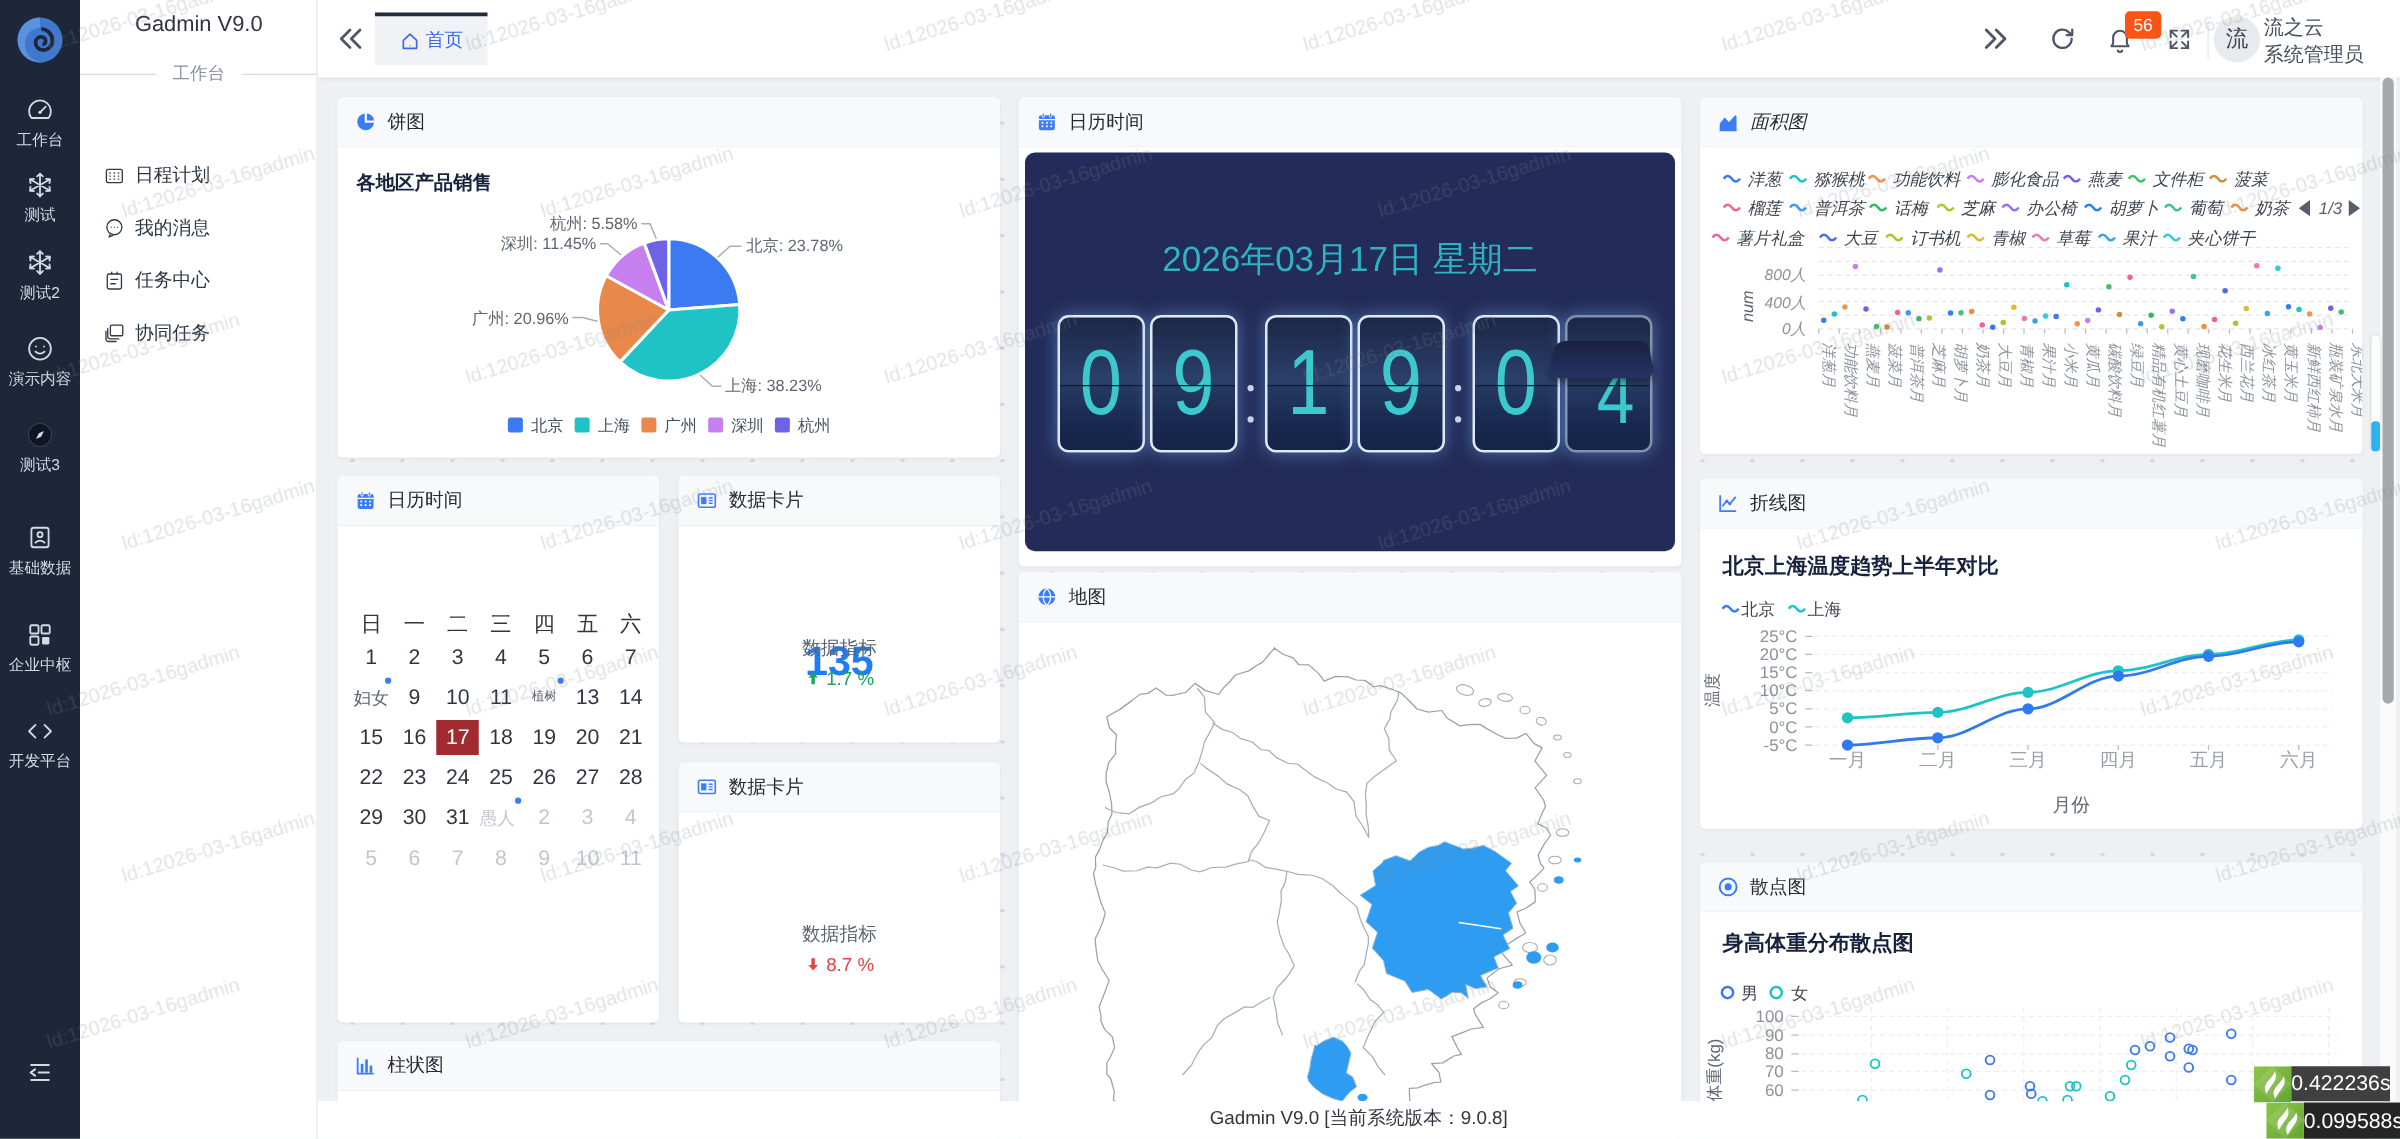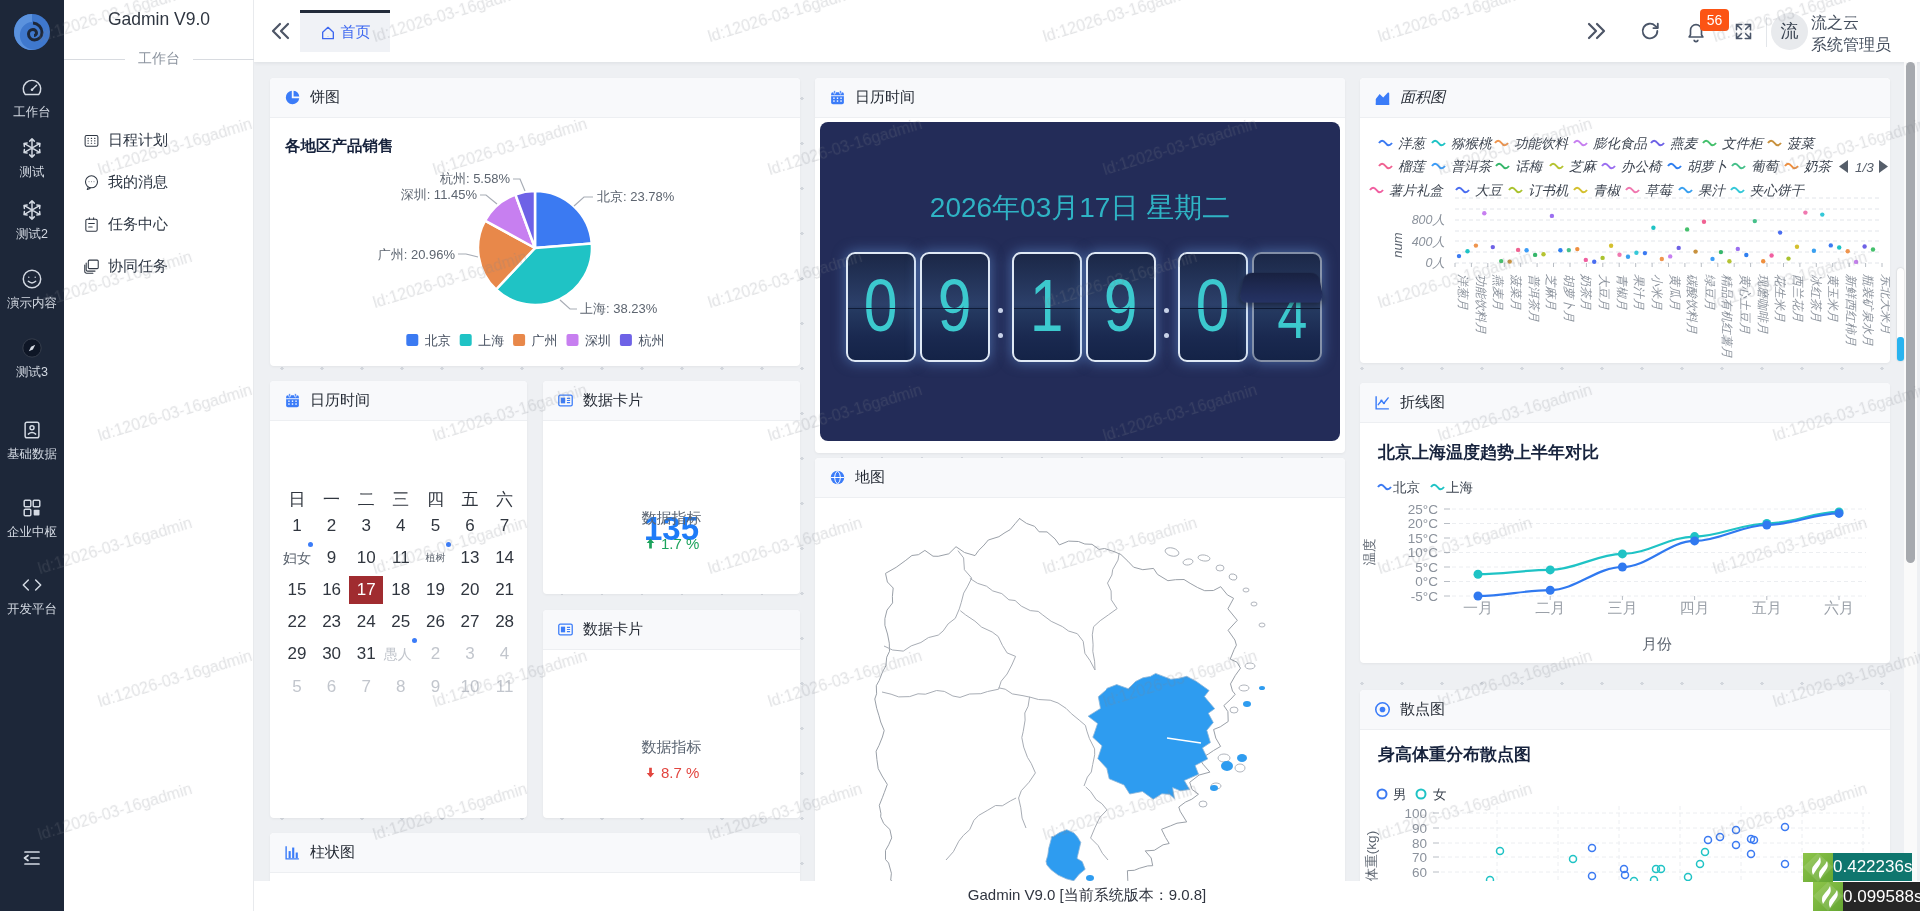--- a/index.html
+++ b/index.html
@@ -750,21 +750,21 @@
         <linearGradient id="gg" x1="0" y1="0" x2="1" y2="1">
           <stop offset="0" stop-color="#8ec54a"></stop>
           <stop offset="1" stop-color="#64a532"></stop>
         </linearGradient>
       </defs>
       <rect width="30" height="29" fill="url(#gg)"></rect>
       <path d="M15,0 L30,14 L15,29 L0,14 Z" fill="rgba(255,255,255,.12)"></path>
       <path d="M10,22 q-3,-6 2,-11 q4,-4 5,-7 q2,5 -1,9 q-3,4 -6,9Z" fill="#fff"></path>
       <path d="M17,26 q-3,-6 2,-11 q4,-4 5,-7 q2,5 -1,9 q-3,4 -6,9Z" fill="#fff"></path>
     </svg>
-    <div style="width:79px;height:28px;background:#0f766e;color:#fff;font-size:17px;line-height:28px;text-align:center;">0.422236s</div>
+    <div style="width:79px;height:28px;background:#404040;color:#fff;font-size:17px;line-height:28px;text-align:center;">0.422236s</div>
   </div>
 <div class="abs" style="left:1813px;top:882px;z-index:40;display:flex;">
     <svg width="30" height="29" viewBox="0 0 30 29">
       <defs>
         <linearGradient id="gg" x1="0" y1="0" x2="1" y2="1">
           <stop offset="0" stop-color="#8ec54a"></stop>
           <stop offset="1" stop-color="#64a532"></stop>
         </linearGradient>
       </defs>
       <rect width="30" height="29" fill="url(#gg)"></rect>

